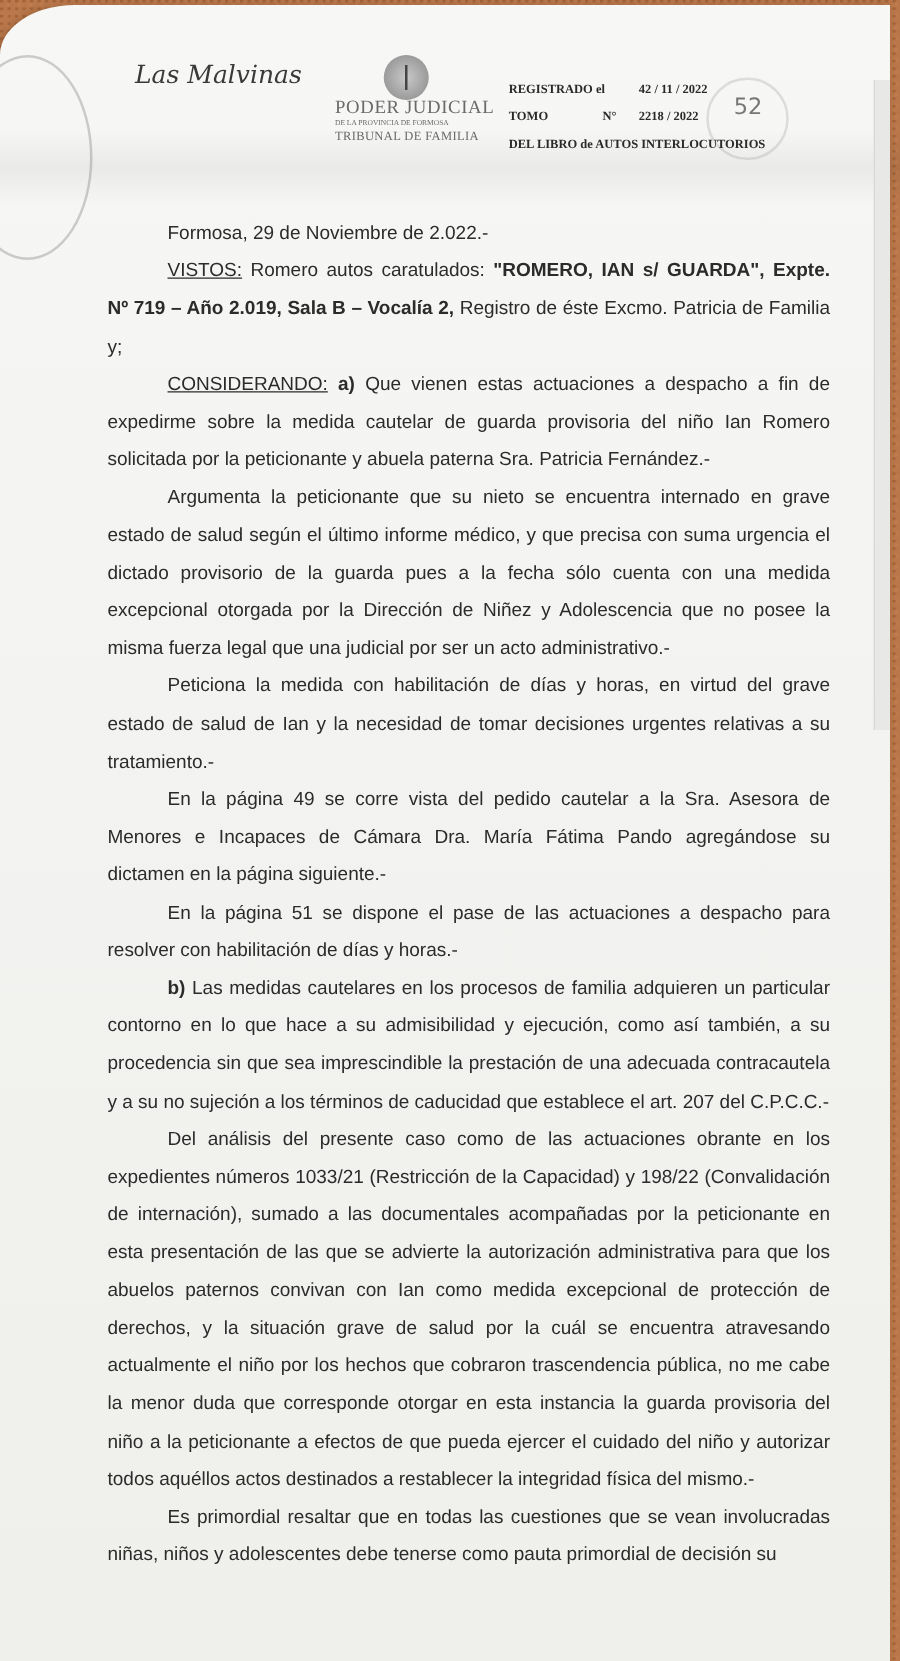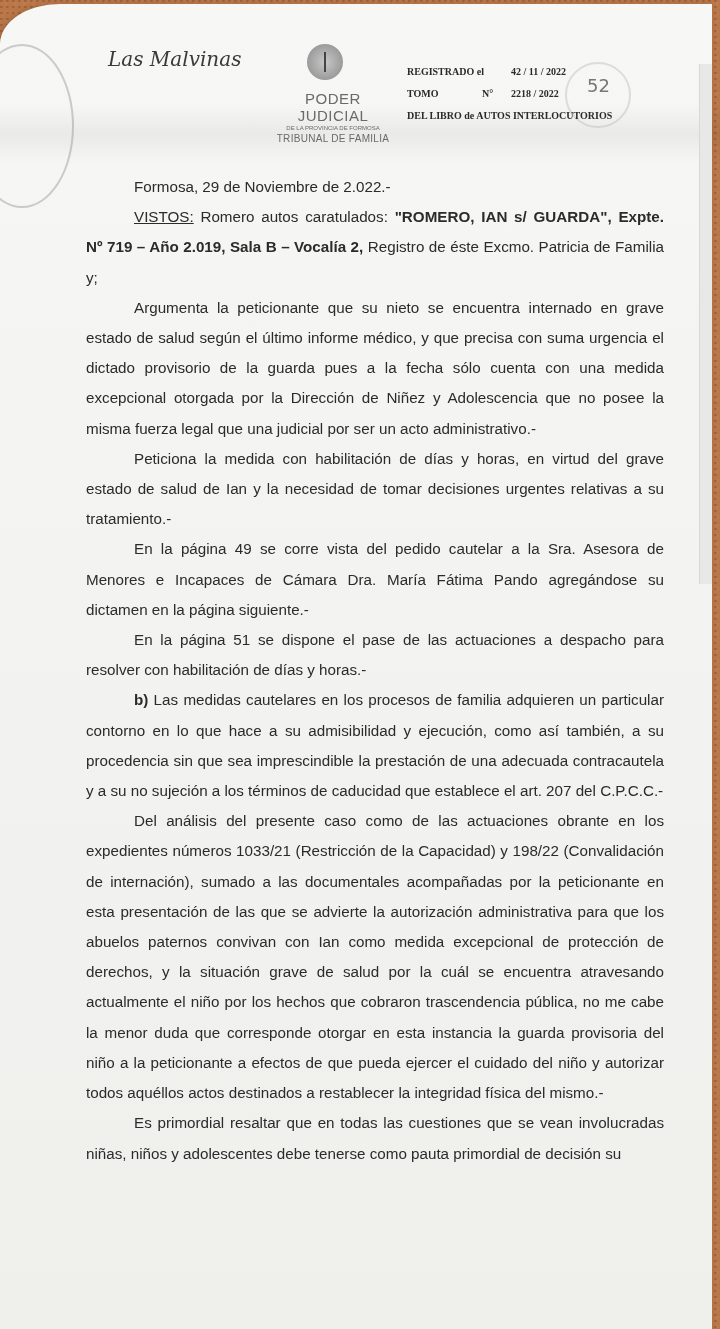--- a/index.html
+++ b/index.html
@@ -40,22 +40,22 @@
   }
   .malvinas .l2 { padding-left: 8px; }
   .seal {
     position: absolute; left: 307px; top: 40px; width: 36px; height: 36px;
     border-radius: 50%; background: radial-gradient(circle, #c8c8c8 0%, #9b9b9b 70%, #cfcfcf 100%);
   }
   .seal::after {
     content: ""; position: absolute; left: 17px; top: 8px; width: 2px; height: 20px; background: #444;
   }
   .poder {
-    position: absolute; left: 268px; top: 86px; width: 130px; text-align: center;
-    font-family: Liberation Sans, sans-serif; color: #6a6a6a;
+    position: absolute; left: 268px; top: 74px; width: 130px; text-align: left;
+    font-family: Liberation Serif, serif; color: #6a6a6a;
   }
   .poder .p1 { font-size: 15px; letter-spacing: 0.5px; line-height: 17px; }
   .poder .p2 { font-size: 6px; line-height: 9px; }
   .poder .p3 { font-size: 10px; line-height: 12px; letter-spacing: 0.3px; }
   .reg {
     position: absolute; left: 407px; top: 62px; width: 260px;
     font-family: "Liberation Serif", serif; font-weight: bold; color: #2a2a2a;
     font-size: 10px;
   }
   .reg .row { position: relative; height: 22px; }
@@ -108,20 +108,21 @@
       <span class="v">2218  / 2022</span>
     </div>
     <div class="row">
       <span class="lbl">DEL LIBRO de AUTOS INTERLOCUTORIOS</span>
     </div>
   </div>
 
   <div class="body-text">
     <p class="ind">Formosa, 29 de Noviembre de 2.022.-</p>
     <p class="ind"><span class="u">VISTOS:</span><span> Romero autos caratulados: </span><b>"ROMERO, IAN s/ GUARDA", Expte. Nº 719 – Año 2.019, Sala B – Vocalía 2,</b><span> Registro de éste Excmo. Patricia de Familia y;</span></p>
+    <p class="ind"><span class="u">CONSIDERANDO:</span><b> a)</b><span> Que vienen estas actuaciones a despacho a fin de expedirme sobre la medida cautelar de guarda provisoria del niño Ian Romero solicitada por la peticionante y abuela paterna Sra. Patricia Fernández.-</span></p>
     <p class="ind">Argumenta la peticionante que su nieto se encuentra internado en grave estado de salud según el último informe médico, y que precisa con suma urgencia el dictado provisorio de la guarda pues a la fecha sólo cuenta con una medida excepcional otorgada por la Dirección de Niñez y Adolescencia que no posee la misma fuerza legal que una judicial por ser un acto administrativo.-</p>
     <p class="ind">Peticiona la medida con habilitación de días y horas, en virtud del grave estado de salud de Ian y la necesidad de tomar decisiones urgentes relativas a su tratamiento.-</p>
     <p class="ind">En la página 49 se corre vista del pedido cautelar a la Sra. Asesora de Menores e Incapaces de Cámara Dra. María Fátima Pando agregándose su dictamen en la página siguiente.-</p>
     <p class="ind">En la página 51 se dispone el pase de las actuaciones a despacho para resolver con habilitación de días y horas.-</p>
     <p class="ind"><b>b)</b><span> Las medidas cautelares en los procesos de familia adquieren un particular contorno en lo que hace a su admisibilidad y ejecución, como así también, a su procedencia sin que sea imprescindible la prestación de una adecuada contracautela y a su no sujeción a los términos de caducidad que establece el art. 207 del C.P.C.C.-</span></p>
     <p class="ind">Del análisis del presente caso como de las actuaciones obrante en los expedientes números 1033/21 (Restricción de la Capacidad) y 198/22 (Convalidación de internación), sumado a las documentales acompañadas por la peticionante en esta presentación de las que se advierte la autorización administrativa para que los abuelos paternos convivan con Ian como medida excepcional de protección de derechos, y la situación grave de salud por la cuál se encuentra atravesando actualmente el niño por los hechos que cobraron trascendencia pública, no me cabe la menor duda que corresponde otorgar en esta instancia la guarda provisoria del niño a la peticionante a efectos de que pueda ejercer el cuidado del niño y autorizar todos aquéllos actos destinados a restablecer la integridad física del mismo.-</p>
     <p class="ind">Es primordial resaltar que en todas las cuestiones que se vean involucradas niñas, niños y adolescentes debe tenerse como pauta primordial de decisión su</p>
   </div>
 </div>
 

